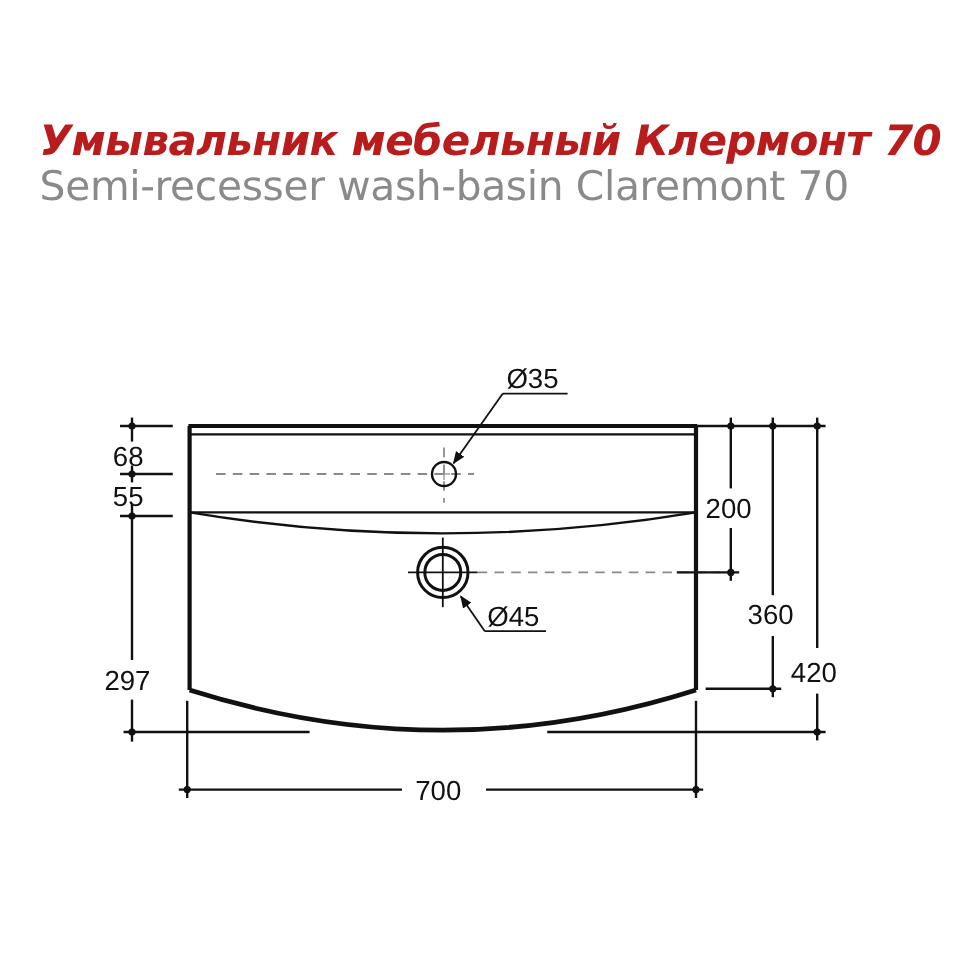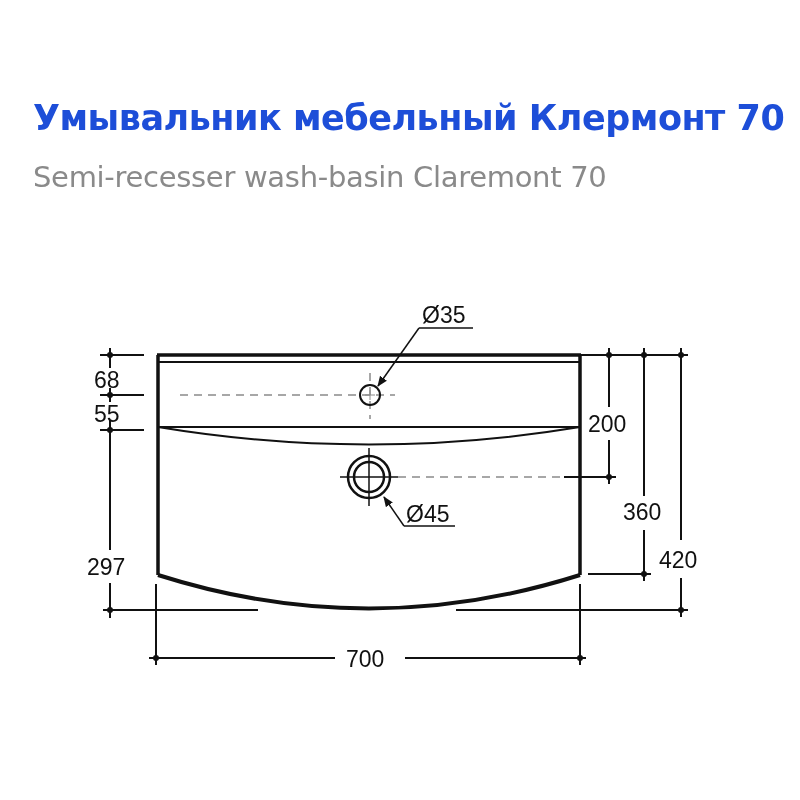--- a/index.html
+++ b/index.html
@@ -1,18 +1,18 @@
 <!DOCTYPE html>
 <html><head>
 <meta charset="utf-8">
 <style>
   html, body { margin: 0; padding: 0; background: #ffffff; }
   body { width: 800px; height: 800px; position: relative; overflow: hidden; font-family: "DejaVu Sans", sans-serif; }
-  .title { position: absolute; left: 33px; top: 98px; font-size: 35px; font-weight: bold; color: #1d4ed8; letter-spacing: -0.5px; white-space: nowrap; font-family: "DejaVu Sans", sans-serif; }
-  .subtitle { position: absolute; left: 33px; top: 160px; font-size: 29px; color: #8a8a8a; white-space: nowrap; letter-spacing: -0.3px; font-family: "DejaVu Sans", sans-serif; }
+  .title { position: absolute; left: 33px; top: 98px; font-size: 35px; font-weight: bold; color: #b91c1c; letter-spacing: -0.5px; white-space: nowrap; font-family: "DejaVu Sans", sans-serif; font-style: italic; }
+  .subtitle { position: absolute; left: 33px; top: 136px; font-size: 34px; color: #8a8a8a; white-space: nowrap; letter-spacing: -0.3px; font-family: "DejaVu Sans", sans-serif; }
   svg { position: absolute; left: 0; top: 0; }
   .dimtxt { font-family: "Liberation Sans", sans-serif; font-size: 23px; fill: #111111; }
 </style>
 </head>
 <body>
 
 <div class="title">Умывальник мебельный Клермонт 70</div>
 <div class="subtitle">Semi-recesser wash-basin Claremont 70</div>
 
 <svg width="800" height="800" viewBox="0 0 800 800">

